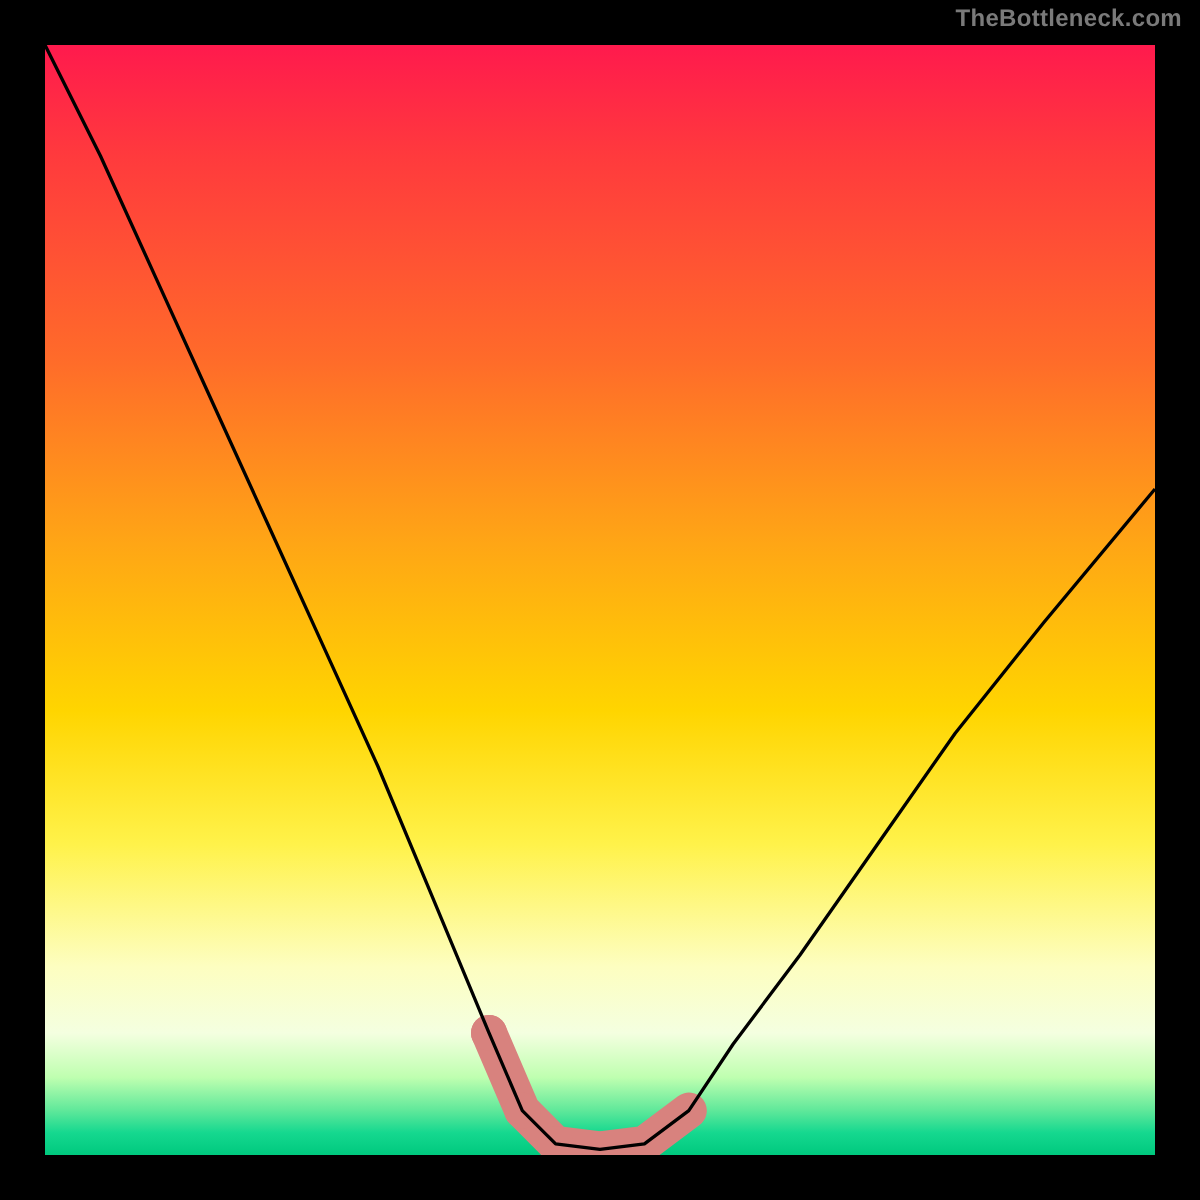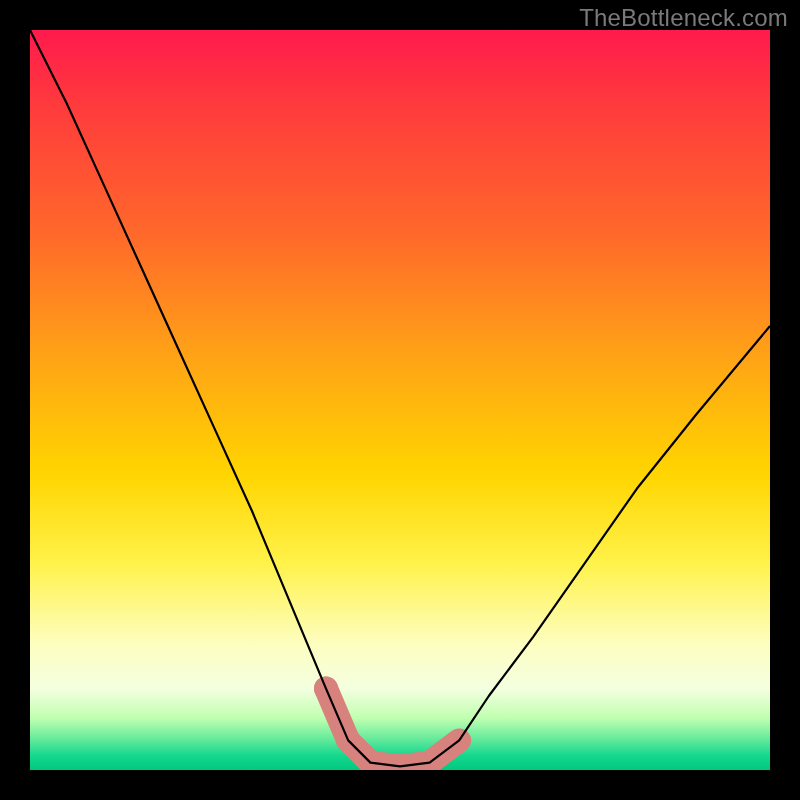--- a/index.html
+++ b/index.html
@@ -56,22 +56,22 @@
     left: 0;
     width: 740px;
     height: 740px;
     overflow: visible;
   }
   .watermark {
     position: absolute;
     top: 4px;
     right: 12px;
     color: #7a7a7a;
-    font-size: 24px;
-    font-weight: 400;
+    font-size: 16px;
+    font-weight: 700;
     letter-spacing: 0.2px;
     user-select: none;
   }
 </style>
 </head>
 <body>
 
 <div class="frame">
 
   <div class="plot">

